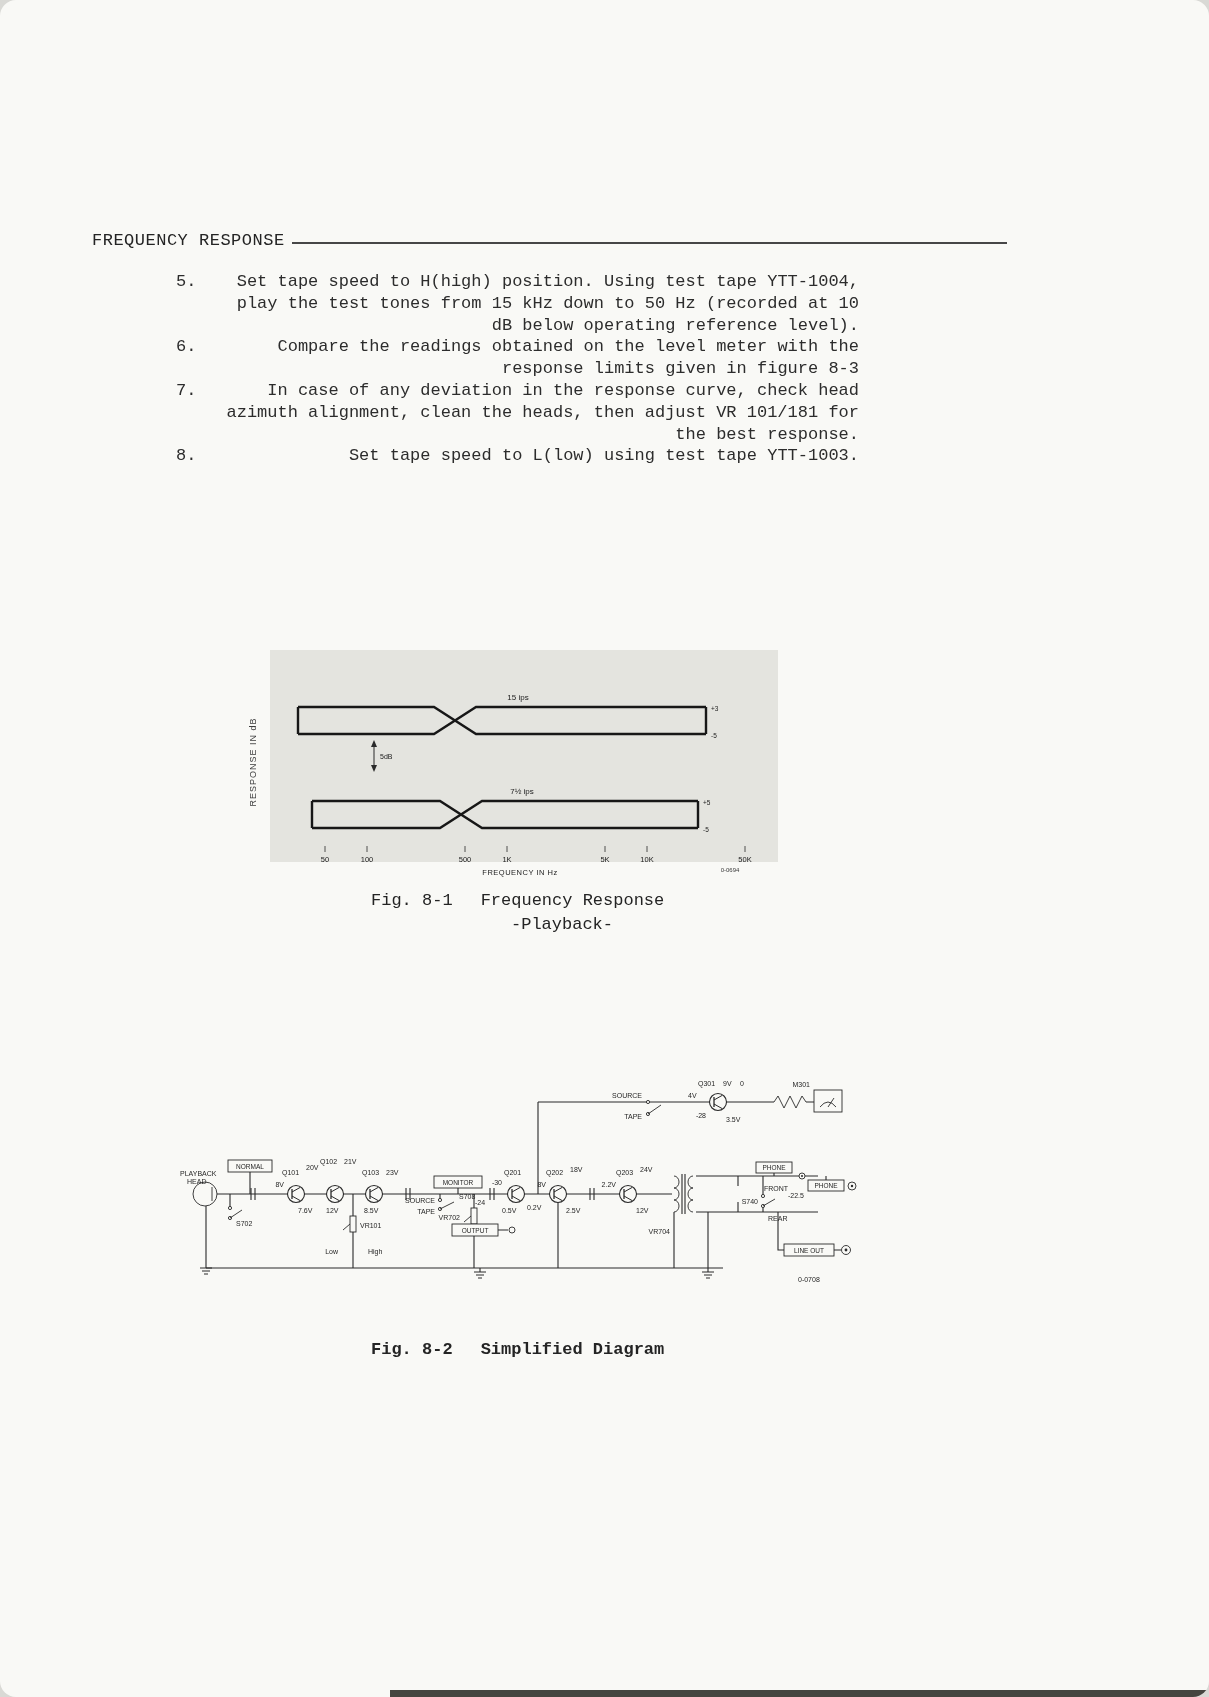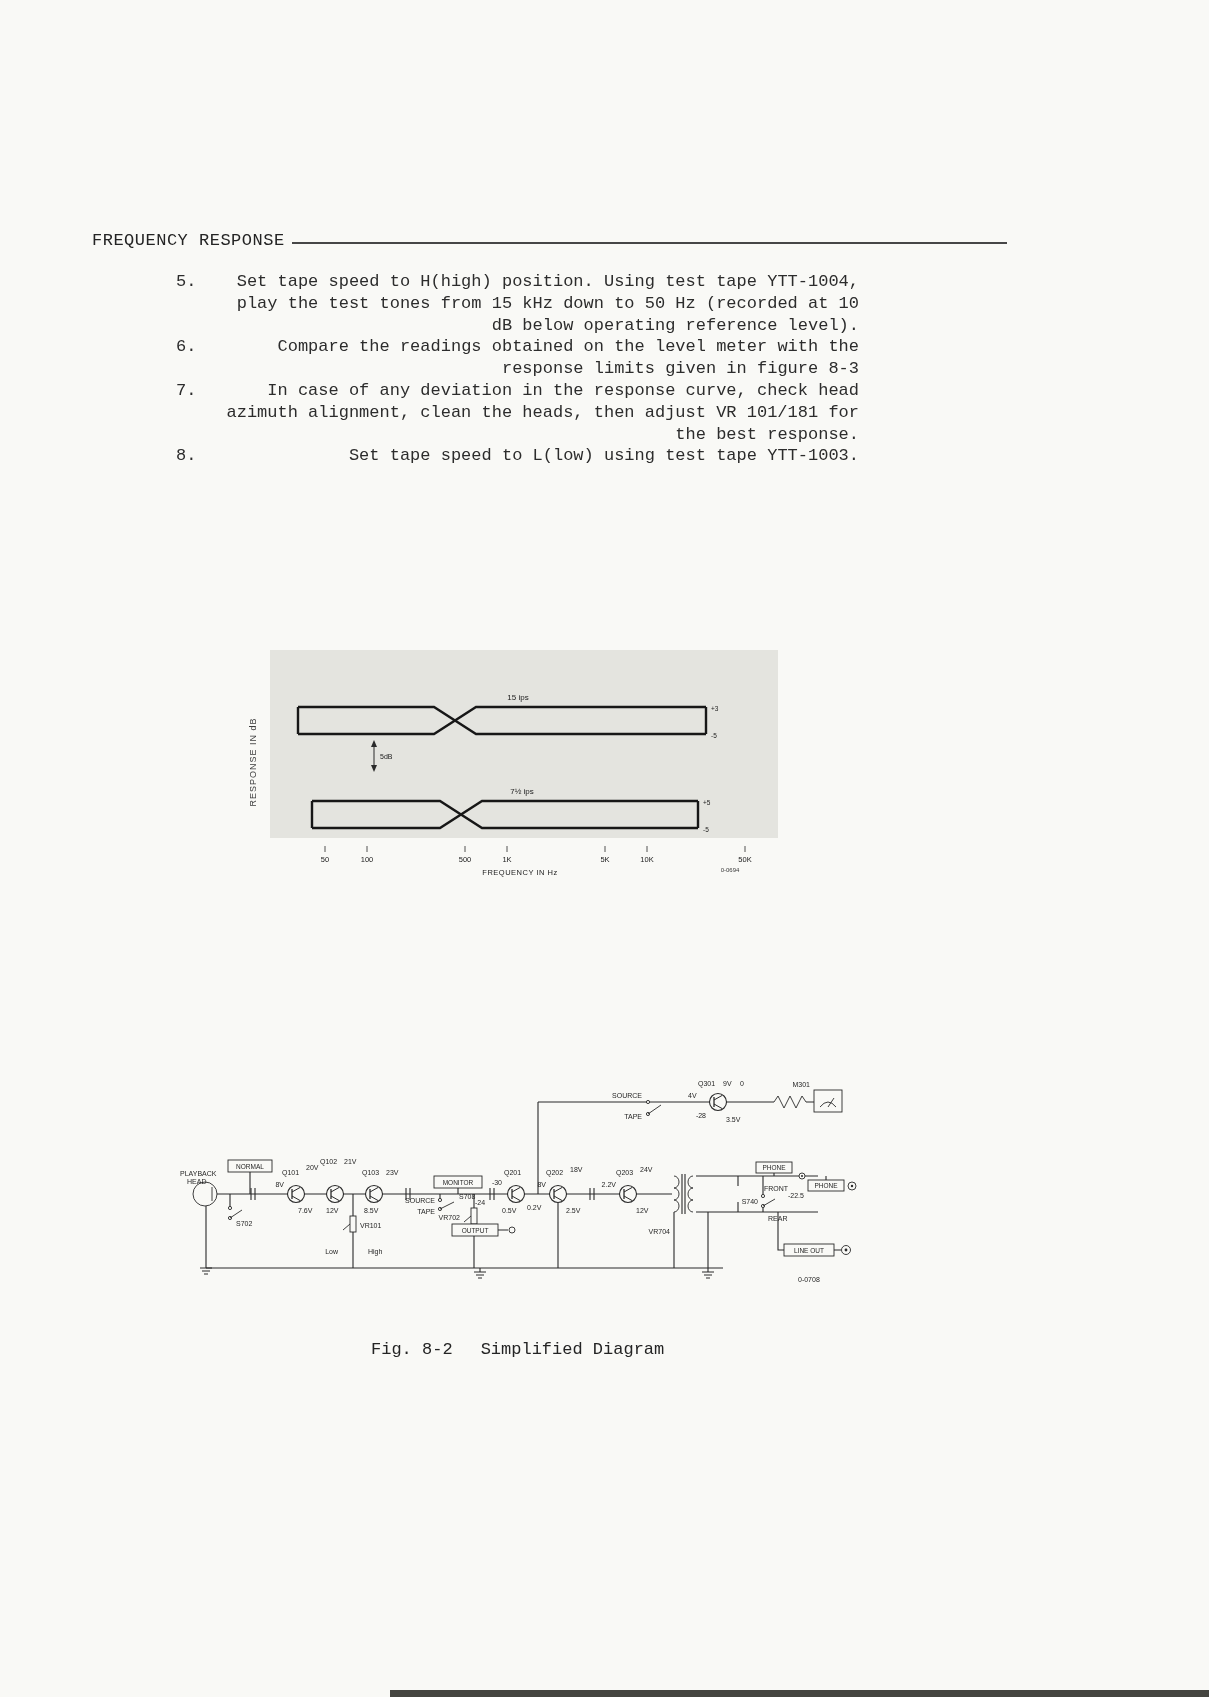--- a/index.html
+++ b/index.html
@@ -1,42 +1,42 @@
 <!DOCTYPE html>
 <html><head>
 <meta charset="utf-8">
 <style>
   * { box-sizing: border-box; }
   html,body { margin:0; padding:0; background:#d9d9d5; }
   .page {
     position:relative; width:1209px; height:1697px; margin:0 auto;
     background:#f9f9f6; overflow:hidden;
-    font-family:"Liberation Mono","DejaVu Sans Mono",monospace; color:#2c2c2c;
+    font-family:"Liberation Mono","DejaVu Sans Mono",monospace; color:#2c2c2c;border-radius:16px;
   }
   
   .header-row { position:absolute; left:92px; top:231px; width:915px; display:flex; align-items:center; }
   .header-title { font-size:17px; letter-spacing:0.5px; white-space:nowrap; color:#242424; }
   .header-rule { flex:1; height:2px; background:#474747; margin-left:7px; margin-top:4px; }
   
   .instructions { position:absolute; left:176px; top:271px; width:700px; font-size:17px; line-height:21.8px; }
   .instr { display:flex; }
   .instr .num { width:35px; flex:none; }
   .instr .txt { width:648px;text-align:right; }
   
   .fig81-wrap { position:absolute; left:270px; top:650px; }
-  .fig81-box { width:508px; height:188px; background:#e4e4df; }
+  .fig81-box { width:508px; height:212px; background:#e4e4df; }
   .ylabel {
     position:absolute; left:193px; top:757px; width:120px; text-align:center;
     transform:rotate(-90deg); transform-origin:center;
     font-family:"Liberation Sans",sans-serif; font-size:9px; letter-spacing:1px; color:#3c3c3c;
   }
   .caption81 { position:absolute; left:371px; top:889px; font-size:17px; line-height:24px; color:#242424; }
   .caption81 .ttl { margin-left:28px; }
   .caption81 .sub { padding-left:140px; }
-  .caption82 { position:absolute; left:371px; top:1340px; font-size:17px; color:#242424; }
+  .caption82 { position:absolute; left:371px; top:1340px; font-size:17px; color:#242424;font-weight:bold; }
   .caption82 .ttl { margin-left:28px; }
   
   .fig82-wrap { position:absolute; left:178px; top:1076px; }
   
   .band { fill:none; stroke:#171717; stroke-width:2.4; }
   .thin { stroke:#2a2a2a; stroke-width:1; fill:none; }
   .tickln { stroke:#2a2a2a; stroke-width:0.8; }
   .cband  { font-family:"Liberation Sans",sans-serif; font-size:8px;  fill:#222; text-anchor:middle; }
   .climit { font-family:"Liberation Sans",sans-serif; font-size:6.5px; fill:#222; }
   .ctk    { font-family:"Liberation Sans",sans-serif; font-size:7.5px; fill:#222; text-anchor:middle; }
@@ -124,20 +124,24 @@
           <text class="ctk" x="335" y="212">5K</text>
           <text class="ctk" x="377" y="212">10K</text>
           <text class="ctk" x="475" y="212">50K</text>
           <text class="cxl" x="250" y="225">FREQUENCY IN Hz</text>
           <text class="cref" x="460" y="222">0-0694</text>
         </g>
       </svg>
     </div>
   </div>
 
+  <div class="caption81">
+    <div><span>Fig. 8-1</span><span class="ttl">Frequency Response</span></div>
+    <div class="sub">-Playback-</div>
+  </div>
 
   <div class="fig82-wrap">
     <svg width="700" height="232" viewBox="0 0 700 232">
       <defs>
         <g id="npn">
           <circle cx="0" cy="0" r="8.5" fill="#f9f9f6" stroke="#2a2a2a" stroke-width="1.1"></circle>
           <line x1="-4" y1="-5" x2="-4" y2="5" stroke="#2a2a2a" stroke-width="1.3"></line>
           <line x1="-4" y1="-2" x2="4" y2="-6.5" stroke="#2a2a2a" stroke-width="1"></line>
           <line x1="-4" y1="2" x2="4" y2="6.5" stroke="#2a2a2a" stroke-width="1"></line>
         </g>

